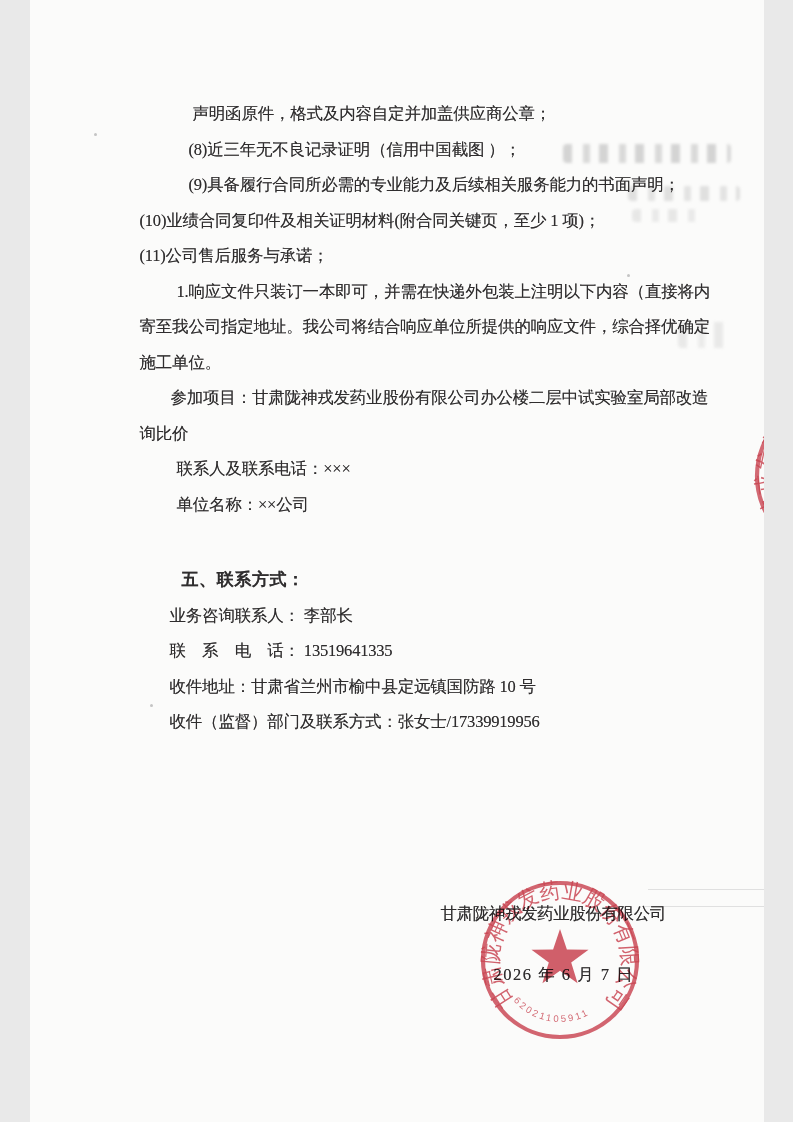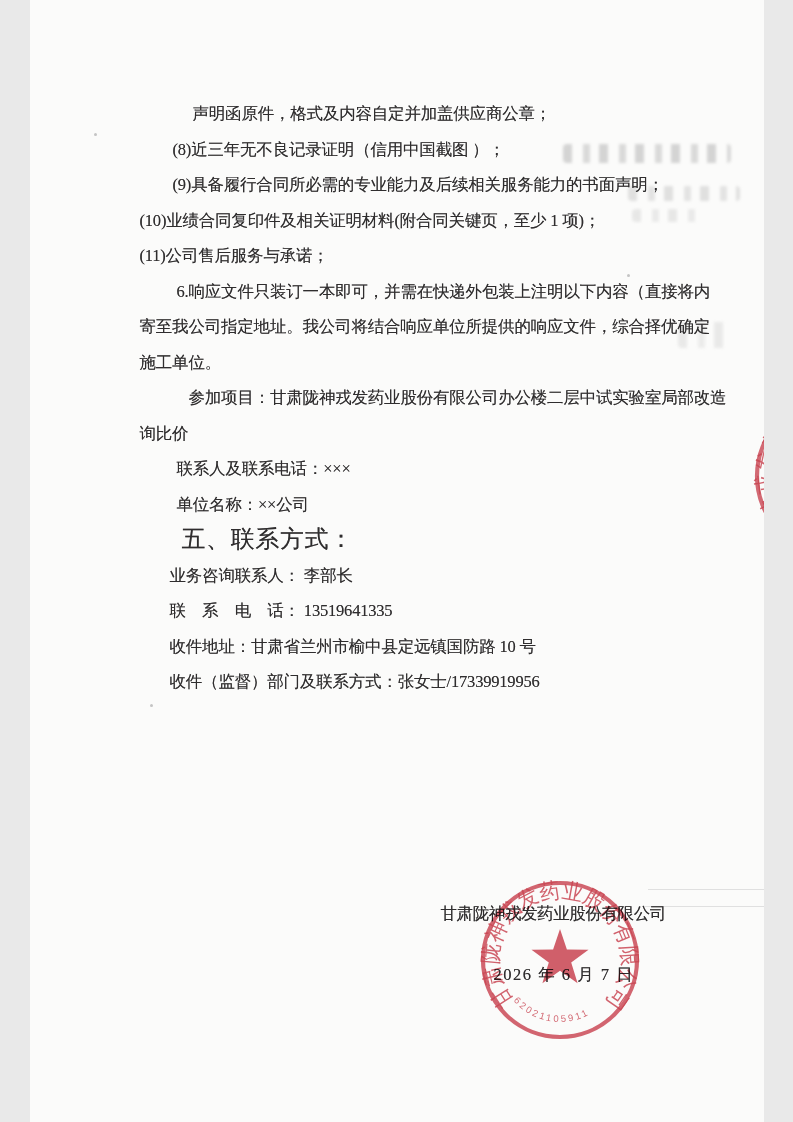--- a/index.html
+++ b/index.html
@@ -6,23 +6,23 @@
   .page{
     position:relative;width:734px;height:1122px;margin:0 auto;
     background:#fbfbfa;overflow:hidden;
     font-family:"Liberation Serif","DejaVu Serif",serif;
     color:#2f2d2e;
   }
   
   .body-text{position:absolute;left:110px;top:96px;font-size:16.5px;}
   .ln{height:35.5px;line-height:35.5px;white-space:pre;letter-spacing:-0.2px;
       text-shadow:0 0 .45px rgba(40,40,40,.55);}
-  .i33{margin-left:49px}.i37{margin-left:37px}.i38{margin-left:30px}
-  .i42{margin-left:42px}.i45{}.i47{margin-left:33px}.i53{margin-left:53px}
-  .b{font-weight:normal;font-size:24px;letter-spacing:.6px;}
+  .i33{margin-left:31px}.i37{margin-left:37px}.i38{margin-left:30px}
+  .i42{margin-left:42px}.i45{}.i47{margin-left:49px}.i53{margin-left:53px}
+  .b{font-weight:bold;font-size:17px;letter-spacing:.6px;margin-top:40px;}
   
   .company{position:absolute;left:411px;top:903px;font-size:16.5px;letter-spacing:-0.4px;
            text-shadow:0 0 .5px rgba(40,40,40,.6);}
   .docdate{position:absolute;left:464px;top:964px;font-size:16.5px;letter-spacing:1.5px;
            text-shadow:0 0 .5px rgba(40,40,40,.6);}
   
   .seal{position:absolute;mix-blend-mode:multiply;opacity:.9;}
   .seal-main{left:445px;top:875px;}
   .seal-edge{left:696px;top:366px;}
   
@@ -52,21 +52,21 @@
   <div class="speck sp1"></div>
   <div class="speck sp2"></div>
   <div class="speck sp3"></div>
 
   <div class="body-text">
     <div class="ln i53">声明函原件，格式及内容自定并加盖供应商公章；</div>
     <div class="ln i47">(8)近三年无不良记录证明（信用中国截图 ）；</div>
     <div class="ln i47">(9)具备履行合同所必需的专业能力及后续相关服务能力的书面声明；</div>
     <div class="ln i45">(10)业绩合同复印件及相关证明材料(附合同关键页，至少 1 项)；</div>
     <div class="ln i45">(11)公司售后服务与承诺；</div>
-    <div class="ln i37">6.响应文件只装订一本即可，并需在快递外包装上注明以下内容（直接将内</div>
+    <div class="ln i37">1.响应文件只装订一本即可，并需在快递外包装上注明以下内容（直接将内</div>
     <div class="ln">寄至我公司指定地址。我公司将结合响应单位所提供的响应文件，综合择优确定</div>
     <div class="ln">施工单位。</div>
     <div class="ln i33">参加项目：甘肃陇神戎发药业股份有限公司办公楼二层中试实验室局部改造</div>
     <div class="ln">询比价</div>
     <div class="ln i37">联系人及联系电话：×××</div>
     <div class="ln i37">单位名称：××公司</div>
     <div class="ln i42 b">五、联系方式：</div>
     <div class="ln i38">业务咨询联系人： 李部长</div>
     <div class="ln i38">联　系　电　话： 13519641335</div>
     <div class="ln i38">收件地址：甘肃省兰州市榆中县定远镇国防路 10 号</div>

